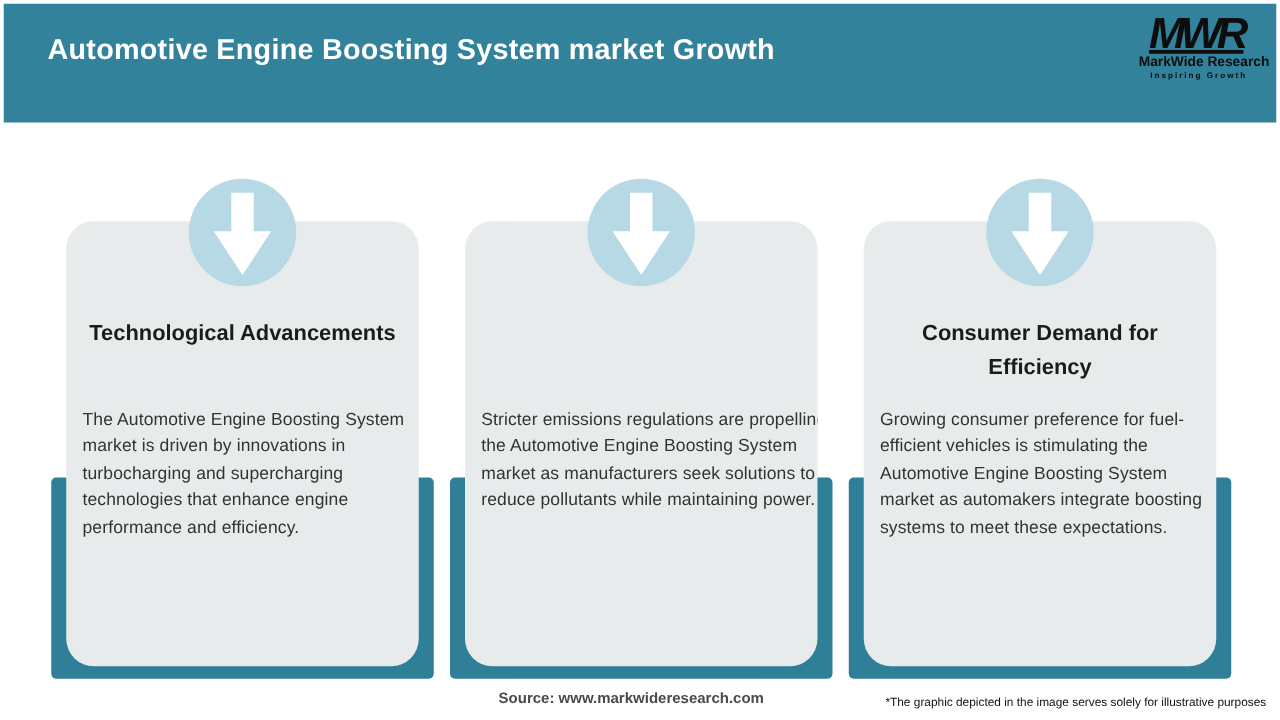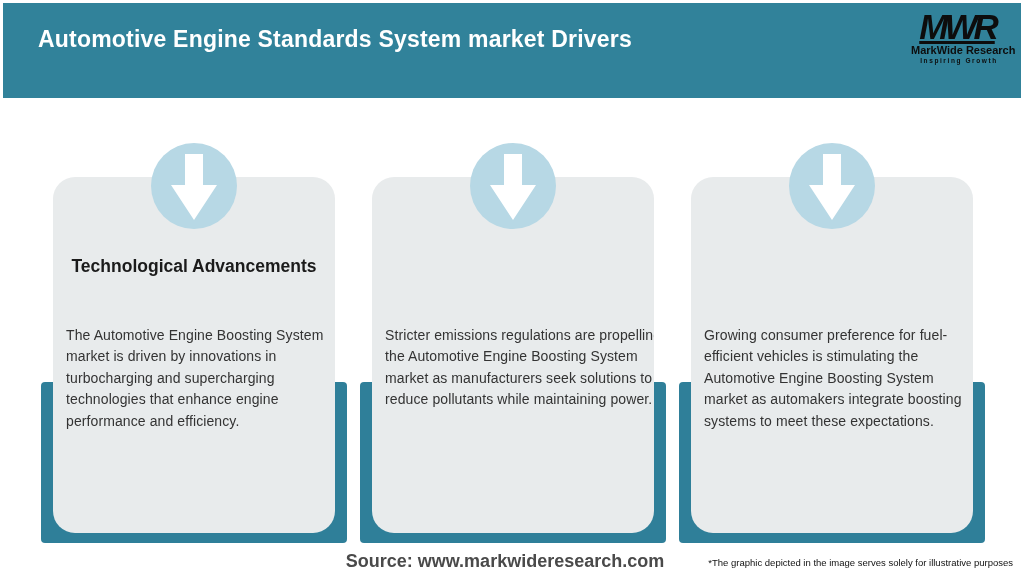--- a/index.html
+++ b/index.html
@@ -55,34 +55,34 @@
   }
   .card-body {
     position:absolute; left:13px; top:148px; right:0;
     font-size:14px; line-height:21.4px; color:var(--body-text,#333333);
     white-space:pre; letter-spacing:0.1px;
   }
 
   
   .source {
     position:absolute; left:0; top:551px; width:1010px; text-align:center;
-    font-size:18px; font-weight:bold; color:var(--source-text,#4A4A4A);
+    font-size:12px; font-weight:bold; color:var(--source-text,#4A4A4A);
   }
   .disclaimer {
     position:absolute; right:11px; top:557px;
     font-size:9.5px; color:#111111;margin-left:21px;
   }
 </style>
 </head>
 <body>
 
 <div class="stage">
 
   <header class="topbar">
-    <div class="page-title">Automotive Engine Standards System market Drivers</div>
+    <div class="page-title">Automotive Engine Boosting System market Growth</div>
     <div class="logo">
       <div class="logo-mark">MWR</div>
       <div class="logo-name">MarkWide Research</div>
       <div class="logo-tagline">Inspiring Growth</div>
     </div>
   </header>
 
   <section class="cards-row">
 
     <div class="card-group g0">
@@ -113,20 +113,22 @@
       <div class="circle">
         <svg width="46" height="66" viewBox="0 0 46 66">
           <polygon points="14,0 32,0 32,31 46,31 23,66 0,31 14,31" fill="#FFFFFF"></polygon>
         </svg>
       </div>
     </div>
 
     <div class="card-group g2">
       <div class="backdrop"></div>
       <div class="card">
+        <div class="card-title">Consumer Demand for
+Efficiency</div>
         <div class="card-body">Growing consumer preference for fuel-
 efficient vehicles is stimulating the
 Automotive Engine Boosting System
 market as automakers integrate boosting
 systems to meet these expectations.</div>
       </div>
       <div class="circle">
         <svg width="46" height="66" viewBox="0 0 46 66">
           <polygon points="14,0 32,0 32,31 46,31 23,66 0,31 14,31" fill="#FFFFFF"></polygon>
         </svg>

